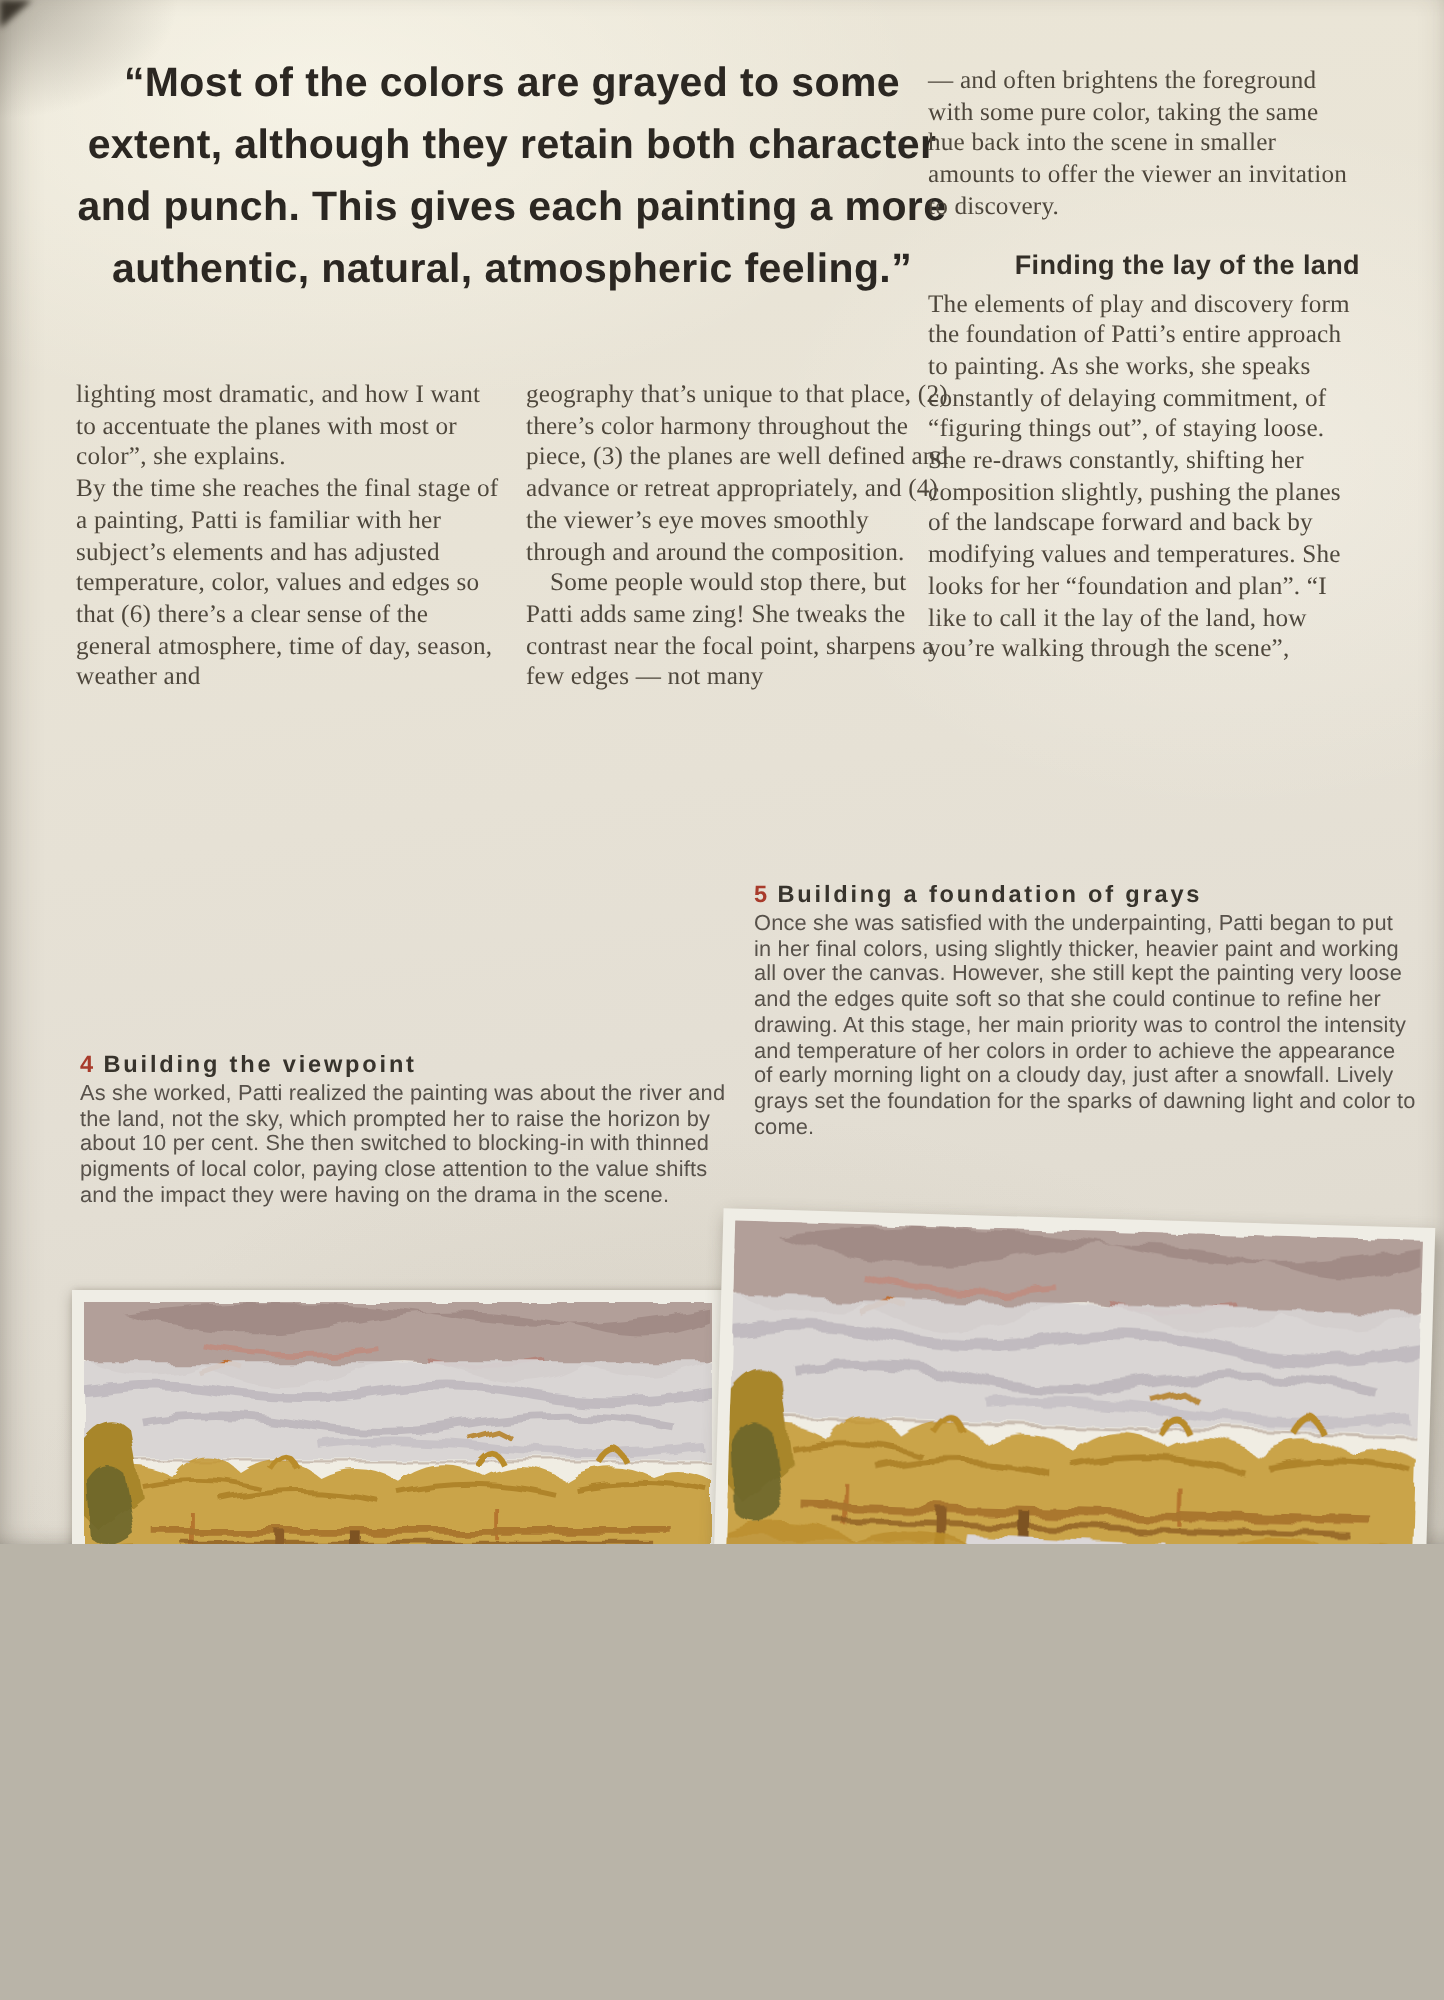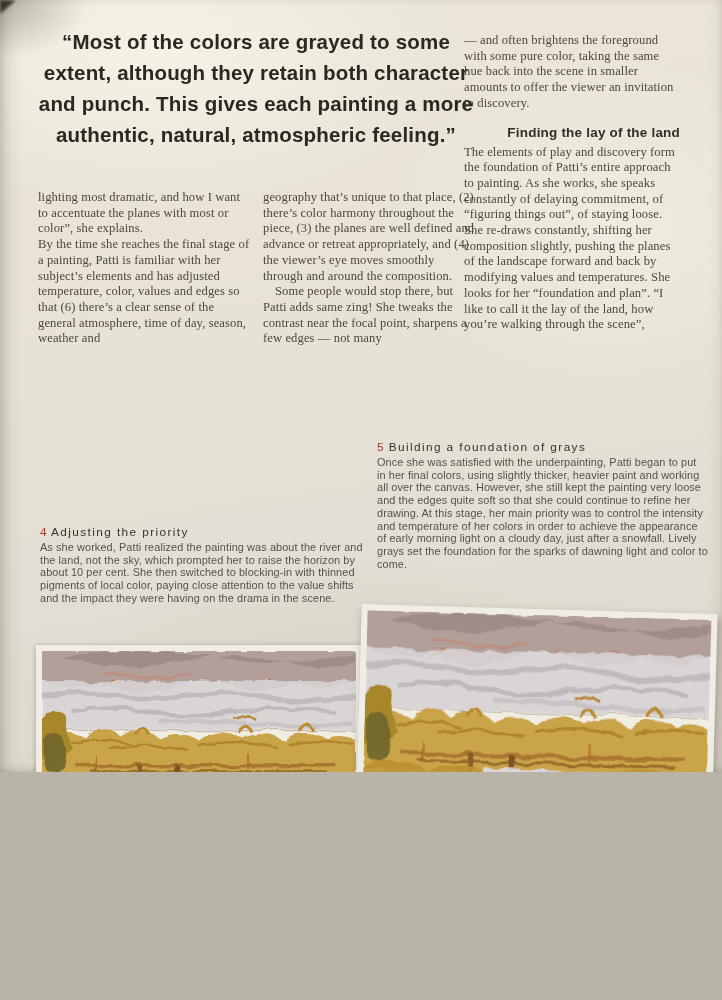--- a/index.html
+++ b/index.html
@@ -49,21 +49,21 @@
     font-size:13.5px;line-height:16px;color:#332e27;letter-spacing:.2px;
     margin:13px 0 4px 0;
     text-align:right;
   }
   
   .caption{position:absolute;font-family:"Liberation Sans",sans-serif;color:#57514a;}
   .caption-5{left:377px;top:440px;width:331px;}
   .caption-4{left:40px;top:525px;width:325px;}
   .caption h4{
     margin:0 0 2px 0;font-size:11.8px;letter-spacing:1.4px;
-    font-weight:normal;color:#37332c;
+    font-weight:bold;color:#37332c;
   }
   .caption h4 .fig-num{color:#a83b2b;letter-spacing:.5px;}
   .caption .cap-body{font-size:10.9px;line-height:12.7px;letter-spacing:.1px;}
   
   .figure{position:absolute;background:#efede5;}
   .figure-4{
     left:36px;top:645px;width:326px;height:285px;
     padding:6px 6px 0 6px;box-sizing:border-box;
     box-shadow:0 2px 6px rgba(80,72,58,.35), 1px 0 3px rgba(80,72,58,.2);
   }
@@ -112,21 +112,21 @@
     <h3>Finding the lay of the land</h3>
     <p>The elements of play and discovery form the foundation of Patti’s entire approach to painting. As she works, she speaks constantly of delaying commitment, of “figuring things out”, of staying loose. She re-draws constantly, shifting her composition slightly, pushing the planes of the landscape forward and back by modifying values and temperatures. She looks for her “foundation and plan”. “I like to call it the lay of the land, how you’re walking through the scene”,</p>
   </div>
 
   <div class="caption caption-5">
     <h4><span class="fig-num">5</span> <span>Building a foundation of grays</span></h4>
     <div class="cap-body">Once she was satisfied with the underpainting, Patti began to put in her final colors, using slightly thicker, heavier paint and working all over the canvas. However, she still kept the painting very loose and the edges quite soft so that she could continue to refine her drawing. At this stage, her main priority was to control the intensity and temperature of her colors in order to achieve the appearance of early morning light on a cloudy day, just after a snowfall. Lively grays set the foundation for the sparks of dawning light and color to come.</div>
   </div>
 
   <div class="caption caption-4">
-    <h4><span class="fig-num">4</span> <span>Adjusting the priority</span></h4>
+    <h4><span class="fig-num">4</span> <span>Building the viewpoint</span></h4>
     <div class="cap-body">As she worked, Patti realized the painting was about the river and the land, not the sky, which prompted her to raise the horizon by about 10 per cent. She then switched to blocking-in with thinned pigments of local color, paying close attention to the value shifts and the impact they were having on the drama in the scene.</div>
   </div>
 
   <svg class="hidden-defs" aria-hidden="true">
     <defs>
       <filter id="rough" x="-5%" y="-5%" width="110%" height="110%">
         <feTurbulence type="fractalNoise" baseFrequency="0.045" numOctaves="3" result="n"></feTurbulence>
         <feDisplacementMap in="SourceGraphic" in2="n" scale="7"></feDisplacementMap>
       </filter>
       <g id="scene">

